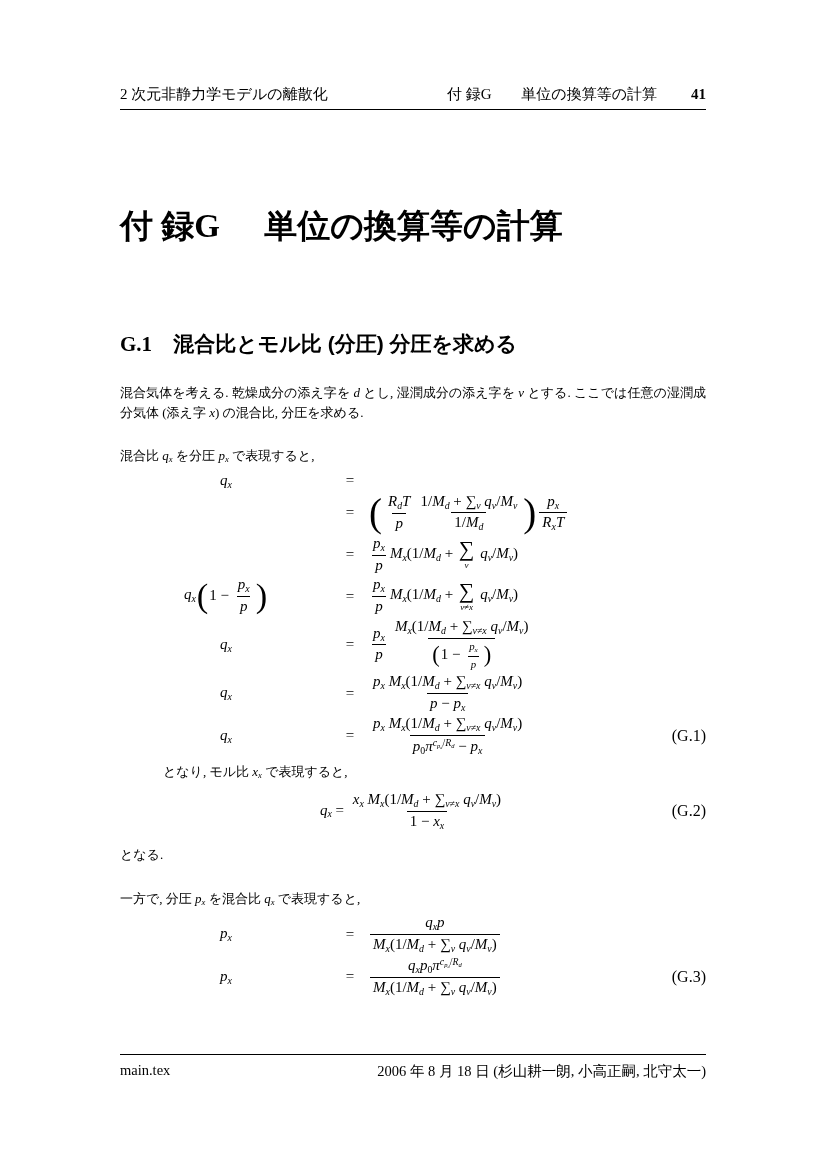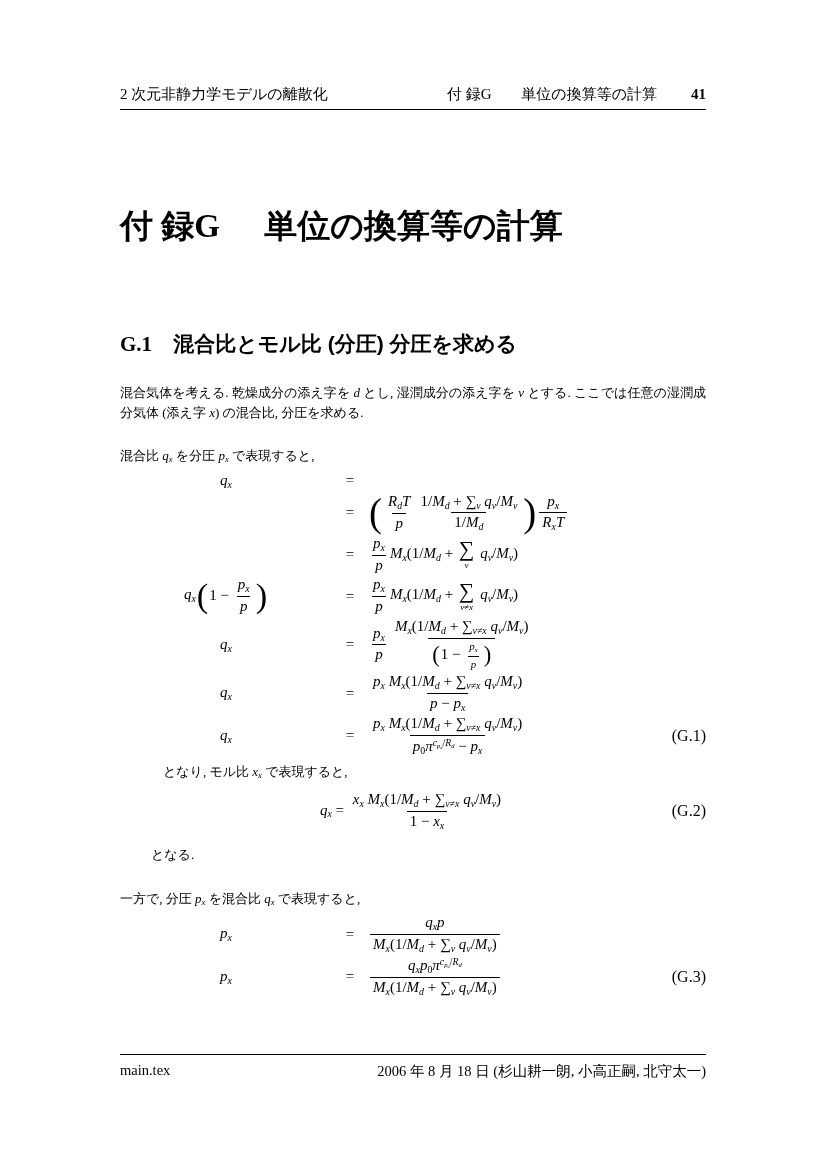--- a/index.html
+++ b/index.html
@@ -19,21 +19,21 @@
   .chapter .lbl{font-family:"Liberation Serif","DejaVu Serif",serif;}
   .chapter .ttl{margin-left:36px;font-family:"Liberation Sans","DejaVu Sans",sans-serif;}
 
   
   .section{margin:84px 0 0;font-size:21px;font-weight:bold;line-height:1.2;}
   .section .ttl{margin-left:16px;font-family:"Liberation Sans","DejaVu Sans",sans-serif;}
 
   .para{font-size:13px;line-height:1.52;margin:26px 0 0;text-align:justify;}
   .para.lead{margin-top:24px;}
   .para.tight{margin-top:6px;margin-left:43px;}
-  .para.after{margin-top:12px;margin-left:31px;}
+  .para.after{margin-top:12px;}
   i{font-style:italic;}
 
   
   .eqarray{margin-top:6px;font-size:15px;}
   .eqrow{display:grid;grid-template-columns:212px 36px auto;align-items:center;
          position:relative;margin:4px 0;}
   .eqrow .lhs{text-align:center;white-space:nowrap;}
   .eqrow .rel{text-align:center;}
   .eqrow .rhs{text-align:left;white-space:nowrap;}
   .eqtag{position:absolute;right:0;top:50%;transform:translateY(-50%);font-size:16px;}

